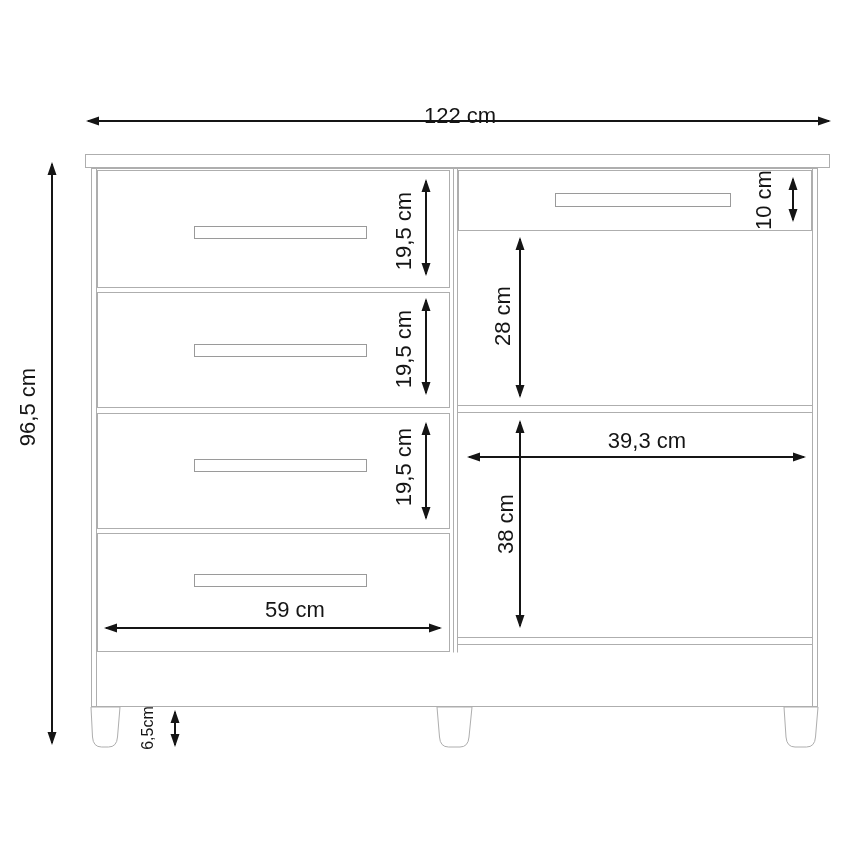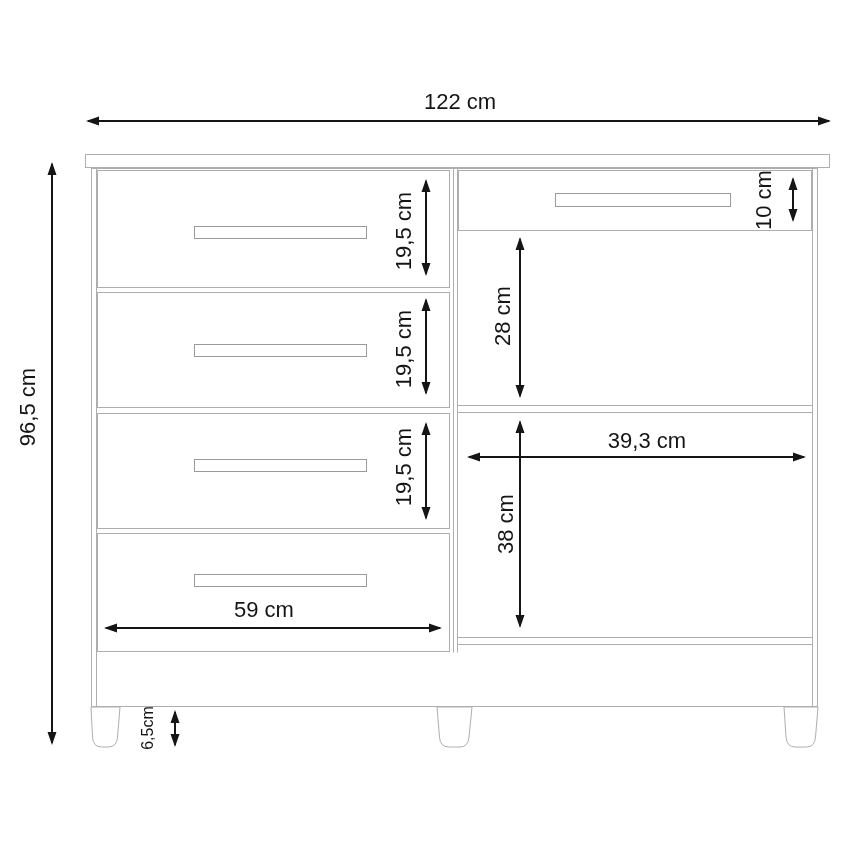--- a/index.html
+++ b/index.html
@@ -93,24 +93,24 @@
         <polygon points="520,398 515.5,385 524.5,385" fill="#151515"></polygon>
         <line x1="520" y1="422" x2="520" y2="626" stroke="#151515" stroke-width="2"></line>
         <polygon points="520,420 515.5,433 524.5,433" fill="#151515"></polygon>
         <polygon points="520,628 515.5,615 524.5,615" fill="#151515"></polygon>
         <line x1="175" y1="712" x2="175" y2="745" stroke="#151515" stroke-width="2"></line>
         <polygon points="175,710 170.5,723 179.5,723" fill="#151515"></polygon>
         <polygon points="175,747 170.5,734 179.5,734" fill="#151515"></polygon>
       </g>
   </svg>
 
-  <div class="dim-label" style="left:460px;top:102px">122 cm</div>
+  <div class="dim-label" style="left:460px;top:116px">122 cm</div>
   <div class="dim-label rot" style="left:28px;top:407px">96,5 cm</div>
   <div class="dim-label rot" style="left:404px;top:231px">19,5 cm</div>
   <div class="dim-label rot" style="left:404px;top:349px">19,5 cm</div>
   <div class="dim-label rot" style="left:404px;top:467px">19,5 cm</div>
   <div class="dim-label rot" style="left:764px;top:200px">10 cm</div>
   <div class="dim-label rot" style="left:503px;top:316px">28 cm</div>
   <div class="dim-label rot" style="left:506px;top:524px">38 cm</div>
   <div class="dim-label" style="left:647px;top:441px">39,3 cm</div>
-  <div class="dim-label" style="left:264px;top:610px">59 cm</div>
+  <div class="dim-label" style="left:295px;top:610px">59 cm</div>
   <div class="dim-label rot small" style="left:148px;top:728px">6,5cm</div>
 </div>
 
 </body></html>

